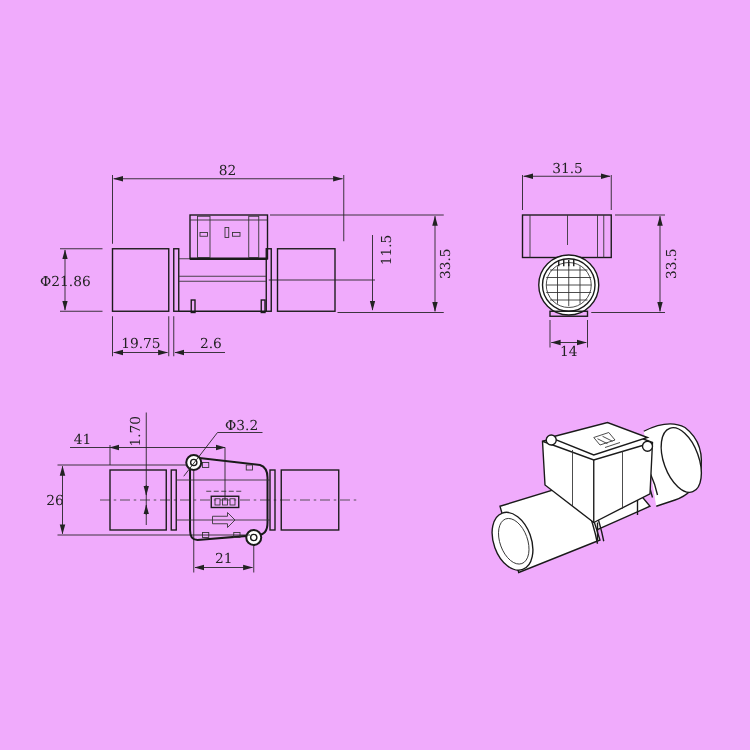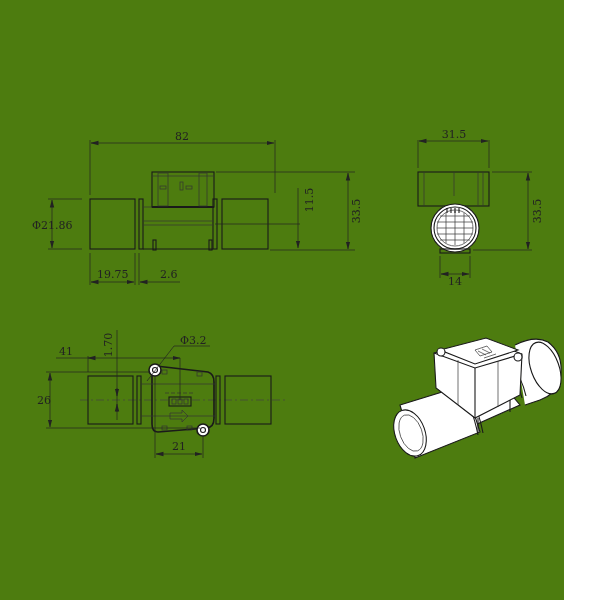--- a/index.html
+++ b/index.html
@@ -1,16 +1,16 @@
 <!DOCTYPE html>
 <html><head>
 <meta charset="utf-8">
 <style>
   html,body{margin:0;padding:0;background:#ffffff;}
-  #canvas{position:relative;width:536px;height:600px;background:#4d7c0f;overflow:hidden;padding-left:28px;}
+  #canvas{position:relative;width:600px;height:600px;background:#f0abfc;overflow:hidden;}
   svg{position:absolute;left:0;top:0;}
   .ln{stroke:#1a1a1a;stroke-width:1.1;fill:none;}
   .thin{stroke:#333;stroke-width:0.7;fill:none;}
   .dim{stroke:#222;stroke-width:0.7;fill:none;}
   .ctr{stroke:#444;stroke-width:0.7;fill:none;stroke-dasharray:8 3 2 3;}
   .txt{font-family:"DejaVu Serif","Liberation Serif",serif;font-size:11px;fill:#222;}
 </style>
 </head>
 <body>
 

